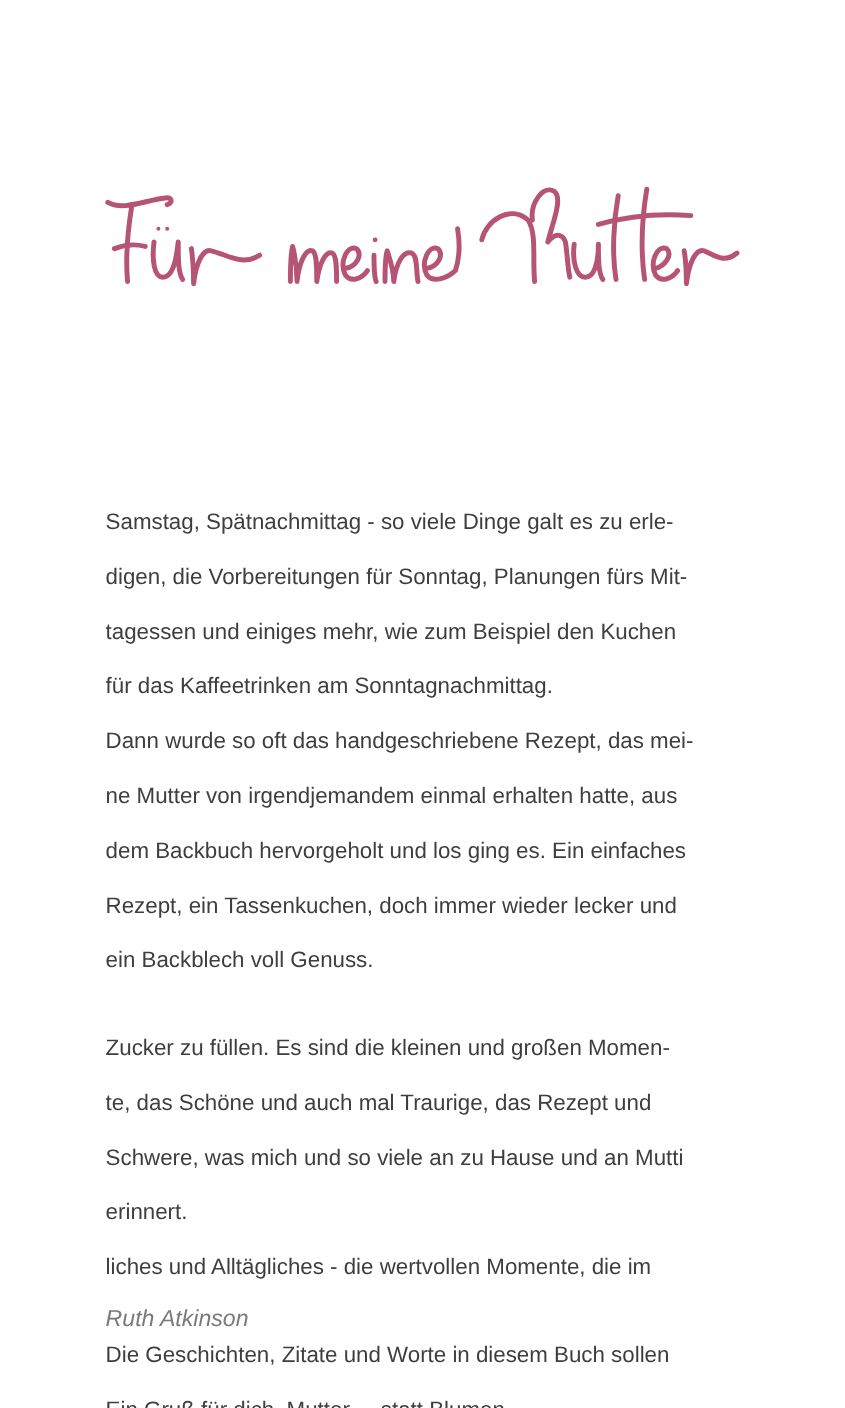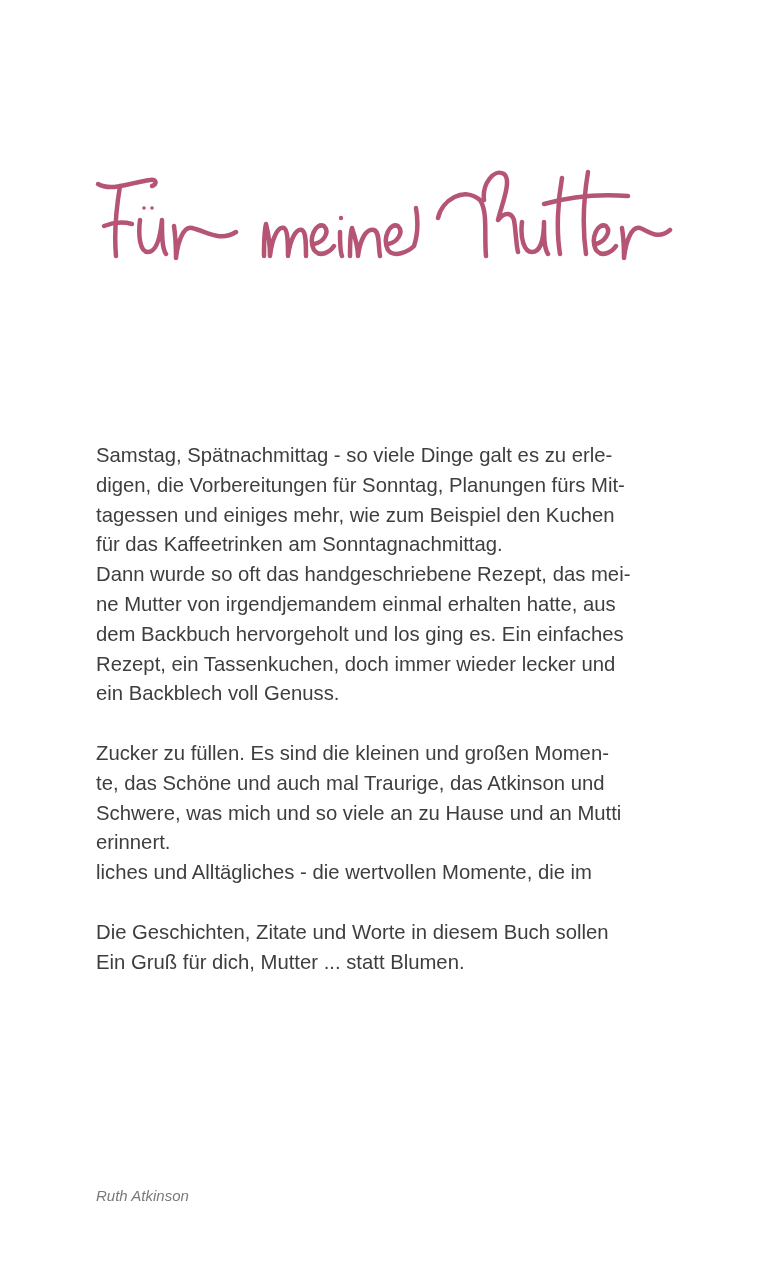--- a/index.html
+++ b/index.html
@@ -48,29 +48,30 @@
       font-family: "Liberation Sans", sans-serif;
       font-size: 20.3px;
       line-height: 29.8px;
       color: #3e3e3e;
       font-weight: 300;
     }
     .line {
       display: block;
       white-space: nowrap;
       height: 29.8px;
+      margin-top: 20px;
     }
     .gap { display: block; height: 29.8px; }
     .signature {
       position: absolute;
       left: 96px;
       top: 1187px;
       font-family: "Liberation Sans", sans-serif;
       font-style: italic;
-      font-size: 15px;
+      font-size: 21px;
       color: #7a7a7a;
     }
   </style>
 </head>
 <body>
 
 <div class="page">
 
   <div class="title">
     <svg viewBox="0 0 584 110">
@@ -118,21 +119,21 @@
       <span class="line">für das Kaffeetrinken am Sonntagnachmittag.</span>
       <span class="line">Dann wurde so oft das handgeschriebene Rezept, das mei-</span>
       <span class="line">ne Mutter von irgendjemandem einmal erhalten hatte, aus</span>
       <span class="line">dem Backbuch hervorgeholt und los ging es. Ein einfaches</span>
       <span class="line">Rezept, ein Tassenkuchen, doch immer wieder lecker und</span>
       <span class="line">ein Backblech voll Genuss.</span>
     </div>
     <span class="gap"></span>
     <div>
       <span class="line">Zucker zu füllen. Es sind die kleinen und großen Momen-</span>
-      <span class="line">te, das Schöne und auch mal Traurige, das Atkinson und</span>
+      <span class="line">te, das Schöne und auch mal Traurige, das Rezept und</span>
       <span class="line">Schwere, was mich und so viele an zu Hause und an Mutti</span>
       <span class="line">erinnert.</span>
       <span class="line">liches und Alltägliches - die wertvollen Momente, die im</span>
     </div>
     <span class="gap"></span>
     <div>
       <span class="line">Die Geschichten, Zitate und Worte in diesem Buch sollen</span>
       <span class="line">Ein Gruß für dich, Mutter ... statt Blumen.</span>
     </div>
   </div>

